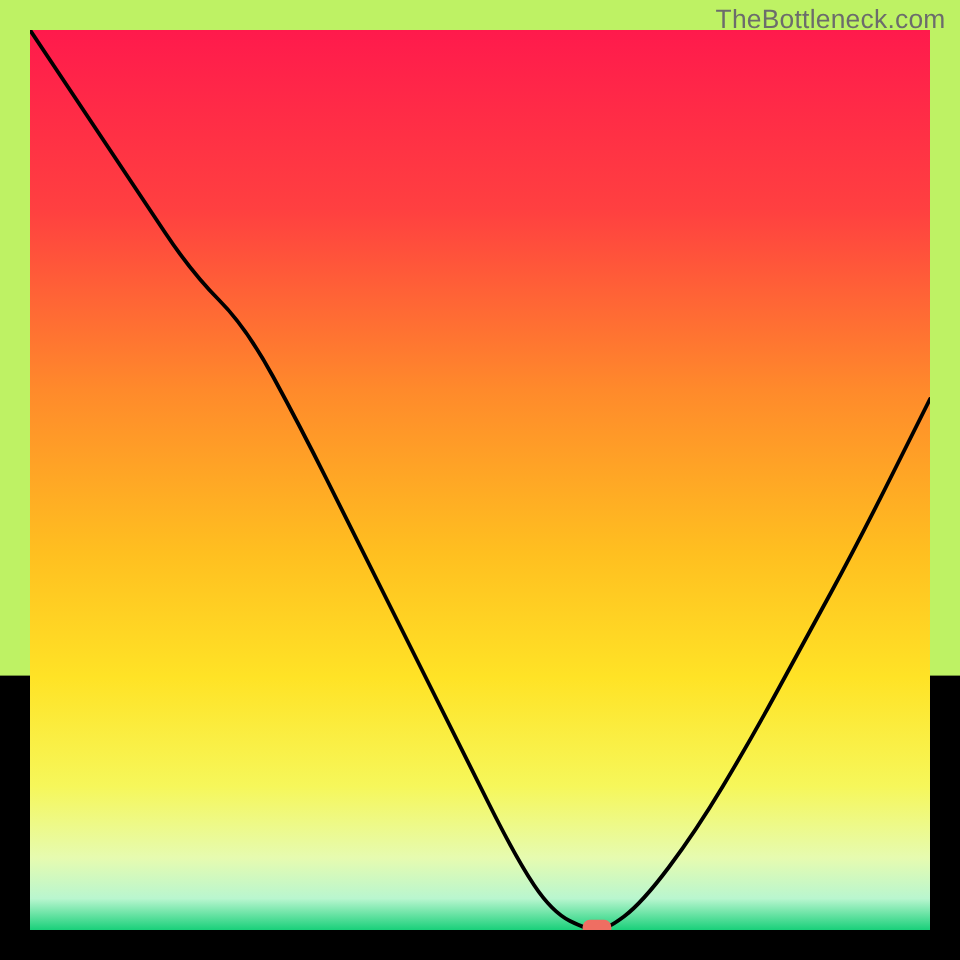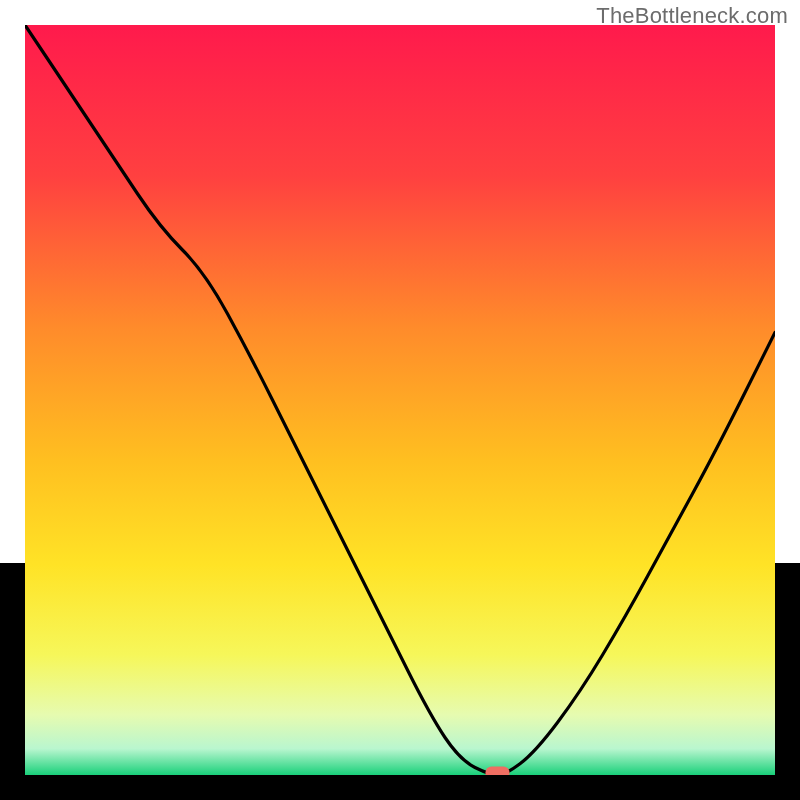--- a/index.html
+++ b/index.html
@@ -10,21 +10,21 @@
     background: #000;
     overflow: hidden;
     font-family: Arial, Helvetica, sans-serif;
   }
   .frame {
     position: absolute;
     left: 0;
     top: 0;
     width: 800px;
     height: 563px;
-    background: #ffffff;
+    background: #bef264;
   }
   .watermark {
     position: absolute;
     top: 3px;
     right: 12px;
     color: #6c6c6c;
     font-size: 22px;
     font-weight: 500;
     letter-spacing: 0.2px;
     z-index: 5;

